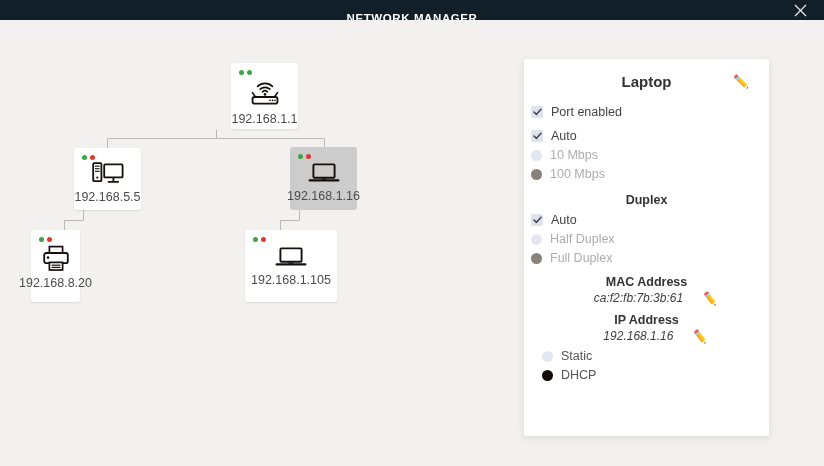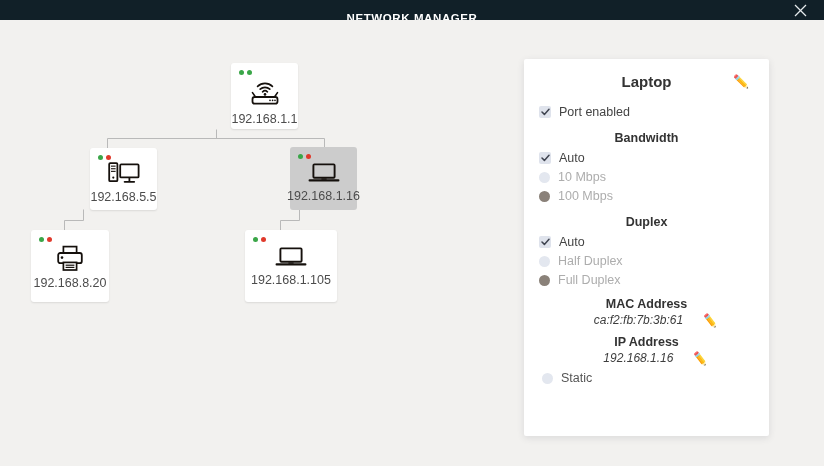--- a/index.html
+++ b/index.html
@@ -80,21 +80,21 @@
     font-size:15px;font-weight:bold;color:#333333;
   }
   .pencil{
     font-size:13px;line-height:1;cursor:pointer;
     user-select:none;
   }
   .pencil.head{position:absolute;right:19px;top:16px;}
 
   .row{
     display:flex;align-items:center;
-    padding:0 0 0 15px;
+    padding:0 0 0 7px;
     height:18px;margin-bottom:1px;
   }
   .row-label{font-size:12.5px;color:#555555;}
   .row-label.dim{color:#adadad;}
   .row-label.on{color:#444444;}
 
   .checkbox{
     width:12px;height:12px;border-radius:2px;
     background:#dfe3ec;
     margin-right:8px;
@@ -178,21 +178,21 @@
         <g fill="#15100c">
           <circle cx="22" cy="21.3" r="0.85"></circle>
           <circle cx="24.6" cy="21.3" r="0.85"></circle>
           <circle cx="27" cy="21.3" r="0.85"></circle>
         </g>
       </svg>
     </div>
     <div class="node-label">192.168.1.1</div>
   </div>
 
-  <div class="node" style="left:74px;top:128px;width:67px;height:62px;margin-left:16px;">
+  <div class="node" style="left:74px;top:128px;width:67px;height:62px;">
     <div class="node-dots">
       <span class="dot green"></span>
       <span class="dot red"></span>
     </div>
     <div class="node-icon" style="margin-top:12px;height:26px;">
       <svg width="32" height="26" viewBox="0 0 32 26">
         <rect x="1.2" y="3.2" width="8.2" height="18" rx="1" fill="none" stroke="#15100c" stroke-width="1.8"></rect>
         <g fill="#15100c">
           <rect x="3" y="5.6" width="4.6" height="1.1"></rect>
           <rect x="3" y="8.2" width="4.6" height="1.1"></rect>
@@ -215,21 +215,21 @@
     <div class="node-icon" style="margin-top:13px;height:25px;">
       <svg width="32" height="24" viewBox="0 0 32 24">
         <rect x="5.4" y="3.4" width="21.2" height="13.4" rx="1" fill="none" stroke="#15100c" stroke-width="1.9"></rect>
         <path d="M1.6 19.4 L30.4 19.4" stroke="#15100c" stroke-width="2.1" stroke-linecap="round"></path>
         <rect x="13.4" y="17.4" width="5.2" height="1.3" fill="#15100c"></rect>
       </svg>
     </div>
     <div class="node-label">192.168.1.16</div>
   </div>
 
-  <div class="node" style="left:31px;top:210px;width:78px;height:72px;">
+  <div class="node" style="left:31px;top:210px;width:49px;height:72px;">
     <div class="node-dots">
       <span class="dot green"></span>
       <span class="dot red"></span>
     </div>
     <div class="node-icon" style="margin-top:14px;height:28px;">
       <svg width="30" height="27" viewBox="0 0 30 27">
         <rect x="8.4" y="1.6" width="13.2" height="6.4" fill="none" stroke="#15100c" stroke-width="1.7"></rect>
         <rect x="3.2" y="8" width="23.6" height="10.2" rx="2" fill="none" stroke="#15100c" stroke-width="1.8"></rect>
         <circle cx="7" cy="12.6" r="1.3" fill="#15100c"></circle>
         <rect x="8.4" y="17.4" width="13.2" height="7.6" fill="#ffffff" stroke="#15100c" stroke-width="1.7"></rect>
@@ -266,21 +266,20 @@
 
     <div class="row" style="margin-bottom:6px;">
       <span class="checkbox">
         <svg width="9" height="8" viewBox="0 0 9 8">
             <path d="M1 4 L3.4 6.4 L8 1.3" fill="none" stroke="#3f4450" stroke-width="1.5" stroke-linecap="round" stroke-linejoin="round"></path>
           </svg>
       </span>
       <span class="row-label on">Port enabled</span>
     </div>
 
-    <div class="section-title">Bandwidth</div>
 
     <div class="row">
       <span class="checkbox">
         <svg width="9" height="8" viewBox="0 0 9 8">
             <path d="M1 4 L3.4 6.4 L8 1.3" fill="none" stroke="#3f4450" stroke-width="1.5" stroke-linecap="round" stroke-linejoin="round"></path>
           </svg>
       </span>
       <span class="row-label on">Auto</span>
     </div>
 
@@ -324,15 +323,19 @@
     <div class="section-title small">IP Address</div>
     <div class="value-line">
       <span class="txt">192.168.1.16</span>
       <span class="pencil">✏️</span>
     </div>
 
     <div class="row" style="padding-left:18px;margin-top:4px;">
       <span class="radio off-on"></span>
       <span class="row-label">Static</span>
     </div>
+    <div class="row" style="padding-left:18px;">
+      <span class="radio sel-on"></span>
+      <span class="row-label">DHCP</span>
+    </div>
 
   </div>
 </div>
 
 </body></html>

